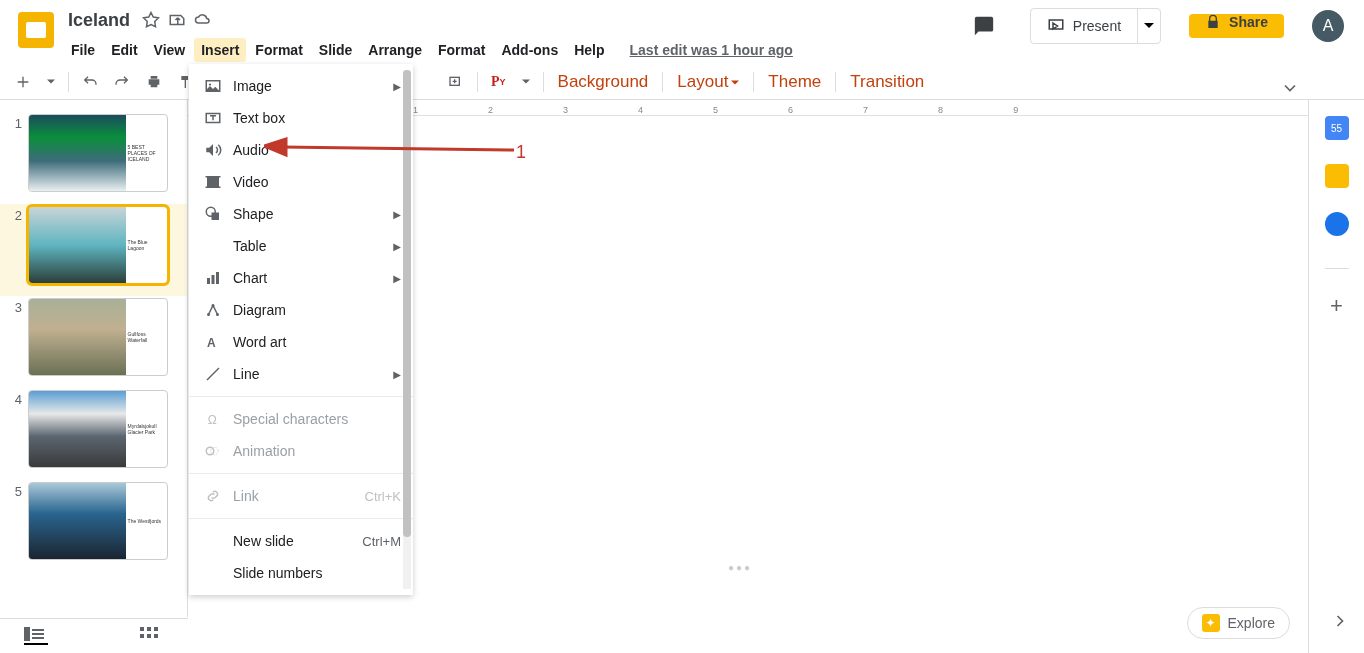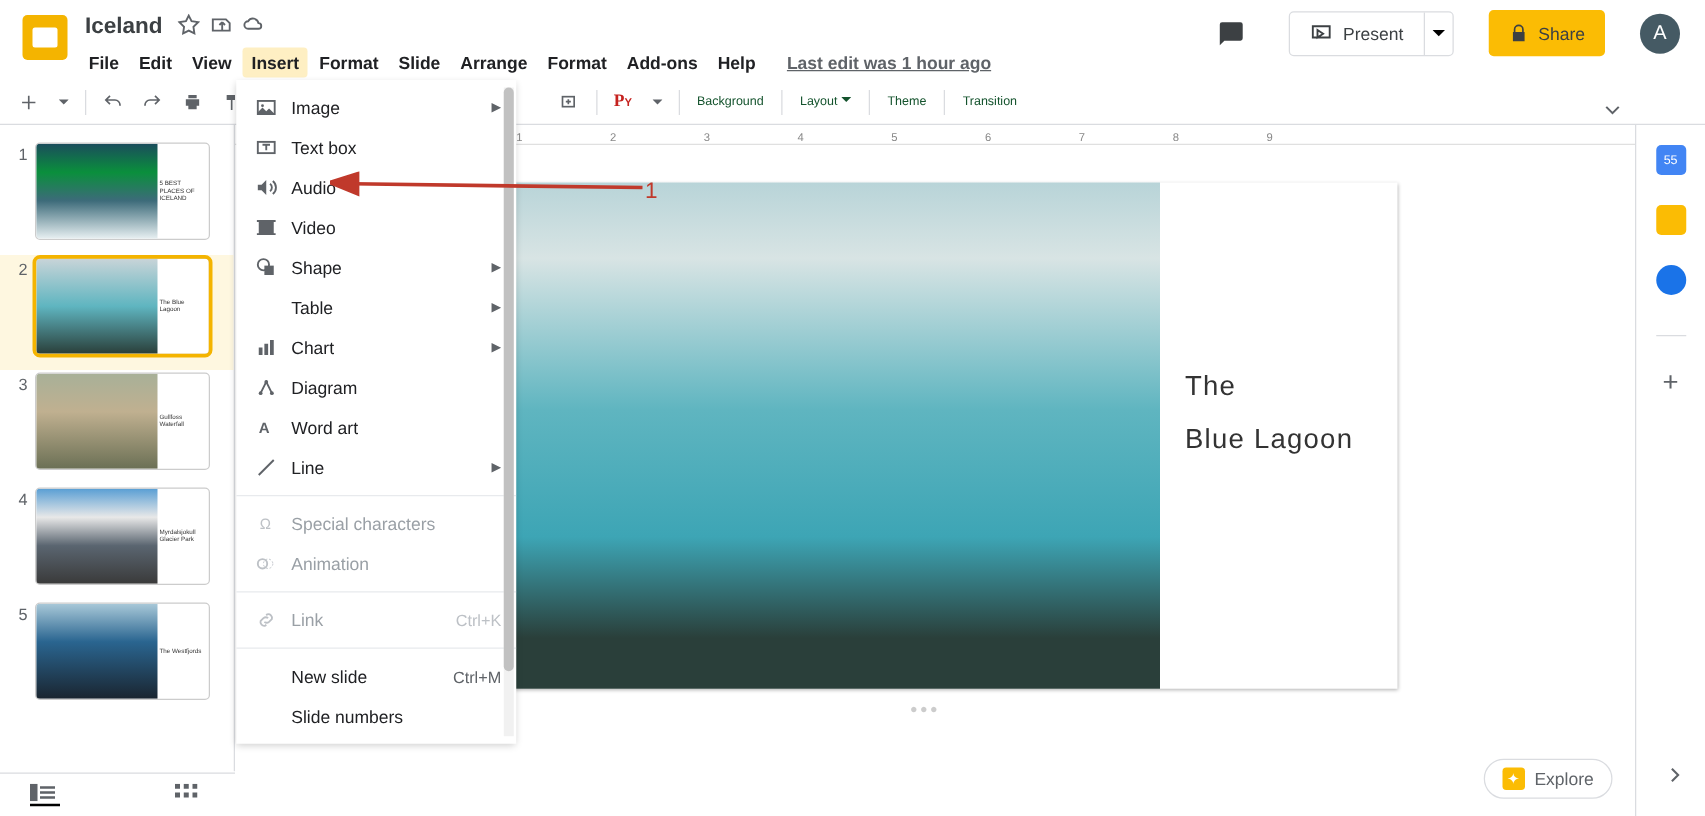--- a/index.html
+++ b/index.html
@@ -15,27 +15,27 @@
 .doc-icon { width: 18px; height: 18px; color: #5f6368; display: inline-flex; }
 .menubar { display: flex; align-items: center; gap: 2px; height: 28px; margin-top: 4px; }
 .menu-item { font-size: 14px; color: #202124; padding: 4px 7px; cursor: pointer; border-radius: 3px; }
 .menu-item.active { background: #feefc3; }
 .last-edit { font-size: 14px; color: #5f6368; text-decoration: underline; margin-left: 16px; }
 .header-right { display: flex; align-items: center; gap: 28px; padding-right: 12px; }
 .comments-btn { width: 36px; height: 36px; display: flex; align-items: center; justify-content: center; border-radius: 4px; color: #3c4043; }
 .present-btn { display: flex; align-items: center; border: 1px solid #dadce0; border-radius: 4px; height: 36px; }
 .present-main { display: flex; align-items: center; gap: 8px; padding: 0 16px; font-size: 14px; color: #3c4043; }
 .present-drop { padding: 0 6px; border-left: 1px solid #dadce0; height: 100%; display: flex; align-items: center; }
-.share-btn { background: #fbbc04; display: flex; align-items: center; gap: 8px; padding: 0 16px; height: 37px; border-radius: 4px; font-size: 14px; font-weight: 400; color: #3c4043; }
+.share-btn { background: #fbbc04; display: flex; gap: 8px; padding: 0 16px; height: 24px; border-radius: 4px; font-size: 14px; font-weight: 700; color: #3c4043; }
 .avatar { width: 32px; height: 32px; border-radius: 50%; background: #455a64; color: #fff; display: flex; align-items: center; justify-content: center; font-size: 16px; }
 
 .toolbar { display: flex; align-items: center; height: 36px; border-bottom: 1px solid #dadce0; padding: 0 8px; gap: 2px; }
 .tool-btn { padding: 6px 7px; color: #5f6368; border-radius: 3px; display: flex; align-items: center; }
 .tool-sep { width: 1px; height: 20px; background: #dadce0; margin: 0 4px; }
-.tool-text { font-size: 10px; color: #14532d; padding: 4px 8px; }
+.tool-text { font-size: 17px; color: #c2410c; padding: 4px 8px; }
 
 .workspace { display: flex; height: calc(100% - 100px); position: relative; }
 .filmstrip { width: 188px; border-right: 1px solid #dadce0; padding: 12px 0 0 0; background: #fff; height: calc(100% - 36px); overflow: hidden; }
 .thumb-row { display: flex; padding: 2px 8px 12px 8px; }
 .thumb-num { width: 20px; font-size: 13px; color: #5f6368; text-align: right; padding-right: 6px; padding-top: 2px; }
 .thumb { width: 140px; height: 78px; border: 1px solid #ccc; border-radius: 4px; background: #fff; position: relative; overflow: hidden; display: flex; }
 .thumb.selected { outline: 3px solid #f4b400; outline-offset: -1px; background: #fff; }
 .thumb-row.selected-row { background: #fef7e0; }
 .thumb-img { flex: 0 0 70%; height: 100%; }
 .thumb-text { flex: 1; font-size: 5px; color: #333; padding: 2px; display: flex; flex-direction: column; justify-content: center; }
@@ -273,27 +273,20 @@
         <span>1</span>
         <span>2</span>
         <span>3</span>
         <span>4</span>
         <span>5</span>
         <span>6</span>
         <span>7</span>
         <span>8</span>
         <span>9</span>
       </div>
-    <div class="slide-canvas">
-      <div class="slide-image"></div>
-      <div class="slide-text-area">
-        <div>The</div>
-        <div>Blue Lagoon</div>
-      </div>
-    </div>
     <div class="speaker-handle">●●●</div>
   </div>
 
   <div class="sidebar-right">
     <div class="side-icon" style="background:#4285f4;color:#fff;font-size:10px;display:flex;align-items:center;justify-content:center;border-radius:4px">55</div>
     <div class="side-icon" style="background:#fbbc04;border-radius:4px"></div>
     <div class="side-icon" style="background:#1a73e8;border-radius:50%"></div>
     <div style="width:24px;border-top:1px solid #dadce0;margin-top:8px"></div>
     <div style="color:#5f6368;font-size:22px">+</div>
   </div>

